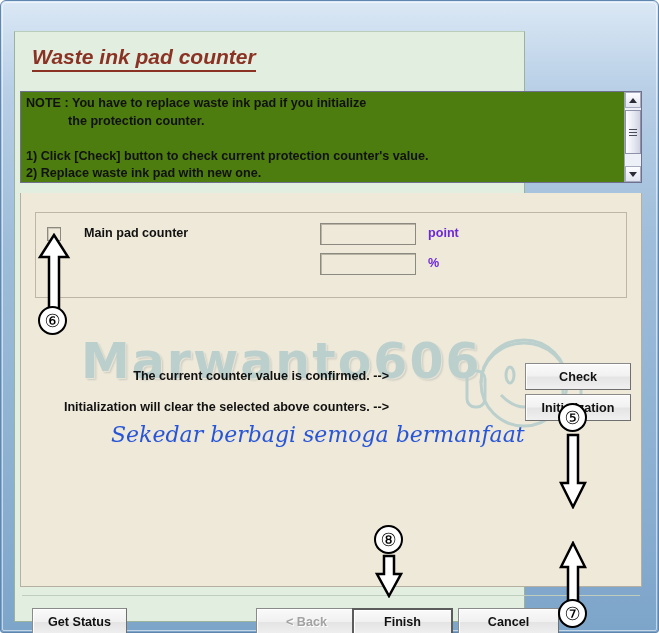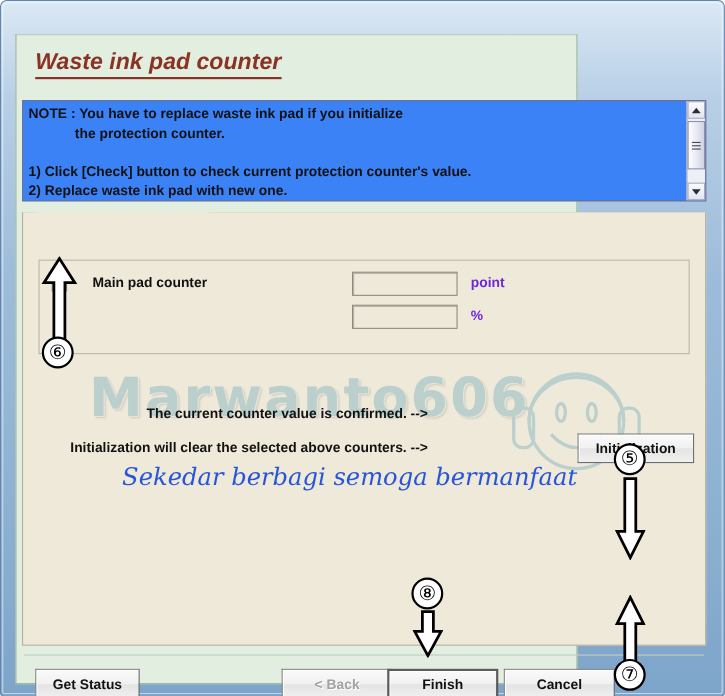--- a/index.html
+++ b/index.html
@@ -83,21 +83,21 @@
     padding-bottom: 1px;
     white-space: nowrap;
     background: transparent;
   }
 
   
   #note-box {
     position: absolute;
     left: 5px; top: 59px;
     width: 622px; height: 92px;
-    background: #3b82f6;
+    background: #4d7c0f;
     border: 1px solid #6f6f8f;
   }
   #note-text {
     position: absolute;
     left: 5px; top: 3px;
     right: 20px;
     font-size: 12.6px;
     font-weight: bold;
     color: #111;
     line-height: 17.5px;
@@ -171,21 +171,20 @@
 
   
   #counter-panel {
     position: absolute;
     left: 14px; top: 19px;
     width: 592px; height: 86px;
     border-top: 1px solid #bdb6a6;
     border-bottom: 1px solid #bdb6a6;
     border-left: 1px solid #bdb6a6;
     border-right: 1px solid #bdb6a6;
-    margin-top: 24px;
   }
 
   #pad-checkbox {
     position: absolute;
     left: 11px; top: 14px;
     width: 14px; height: 14px;
     background: #efe9d9;
     border: 1px solid #8c8madd;
     border: 1px solid #8c8a80;
     box-shadow: inset 1px 1px 0 #cbc6b8;
@@ -387,20 +386,21 @@
             <path d="M42 68 Q65 92 88 68"></path>
           </g>
         </svg>
       </div>
 
     </div>
 
     <div class="action-row-text" id="init-text">Initialization will clear the selected above counters. --&gt;</div>
     <div class="action-row-text" id="confirm-text">The current counter value is confirmed. --&gt;</div>
 
+    <div class="dlg-button" id="check-button">Check</div>
     <div class="dlg-button" id="initialization-button">Initialization</div>
 
     <div id="bottom-sep"></div>
     <div class="dlg-button" id="get-status-button">Get Status</div>
     <div class="dlg-button" id="back-button">&lt; Back</div>
     <div class="dlg-button" id="finish-button">Finish</div>
     <div class="dlg-button" id="cancel-button">Cancel</div>
 
   </div>
 

